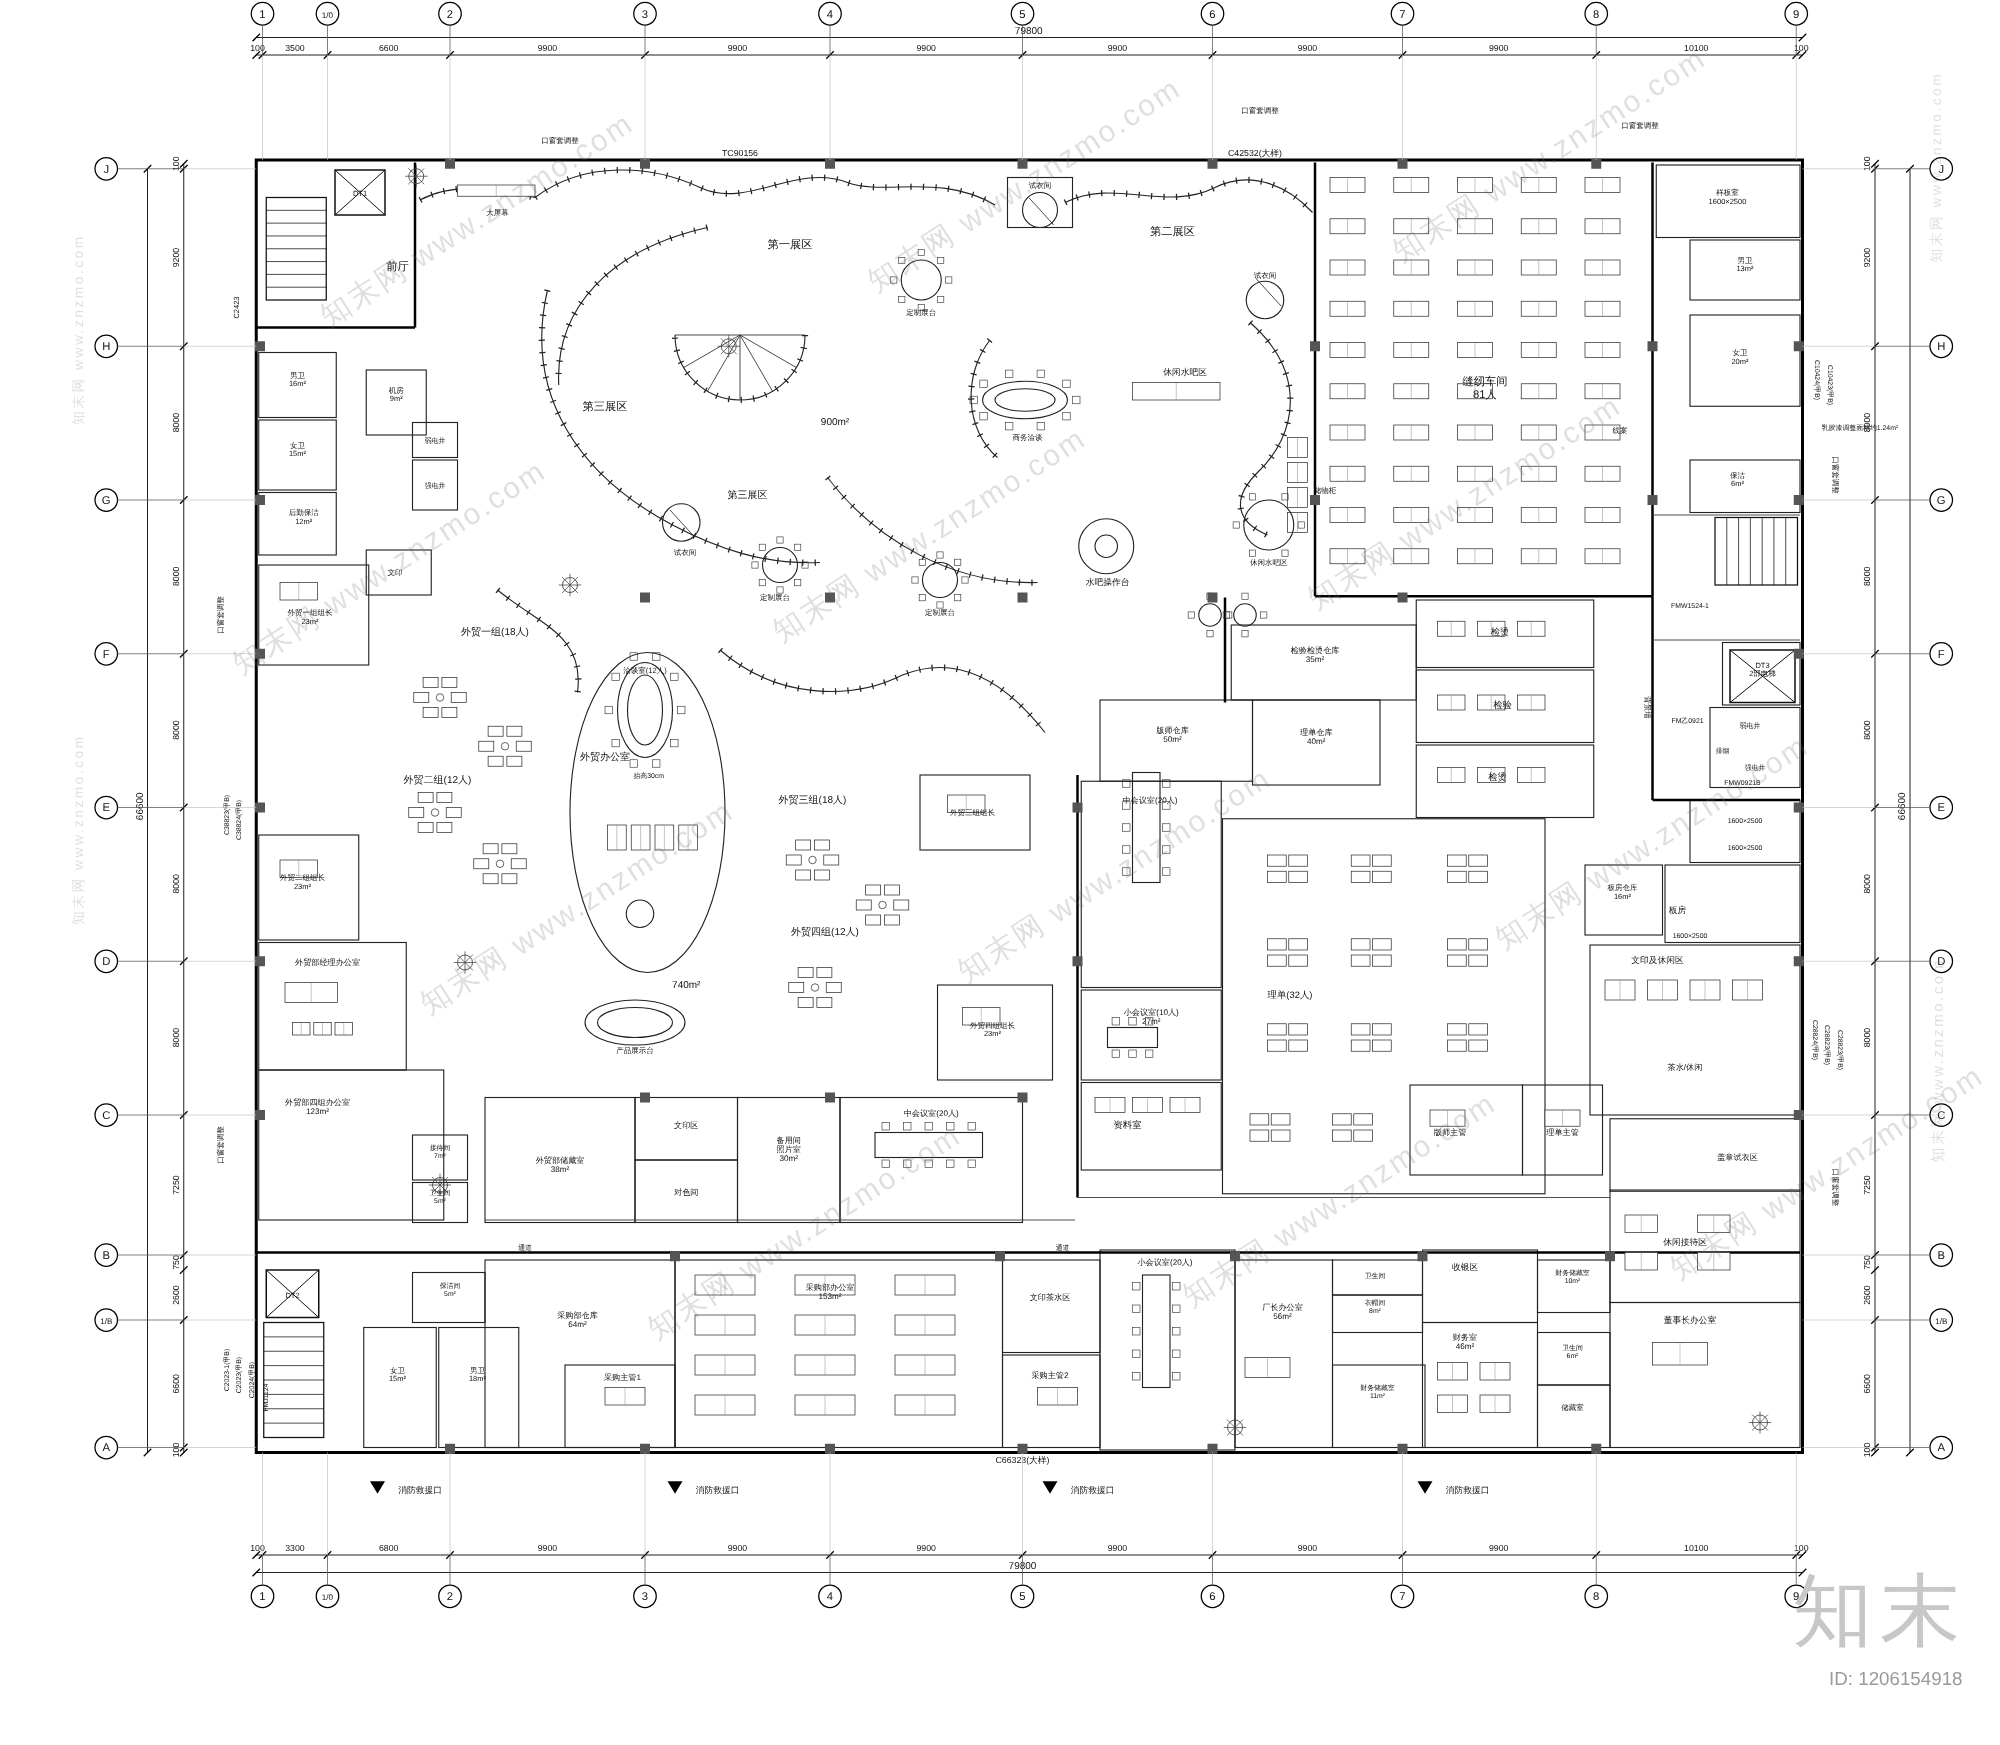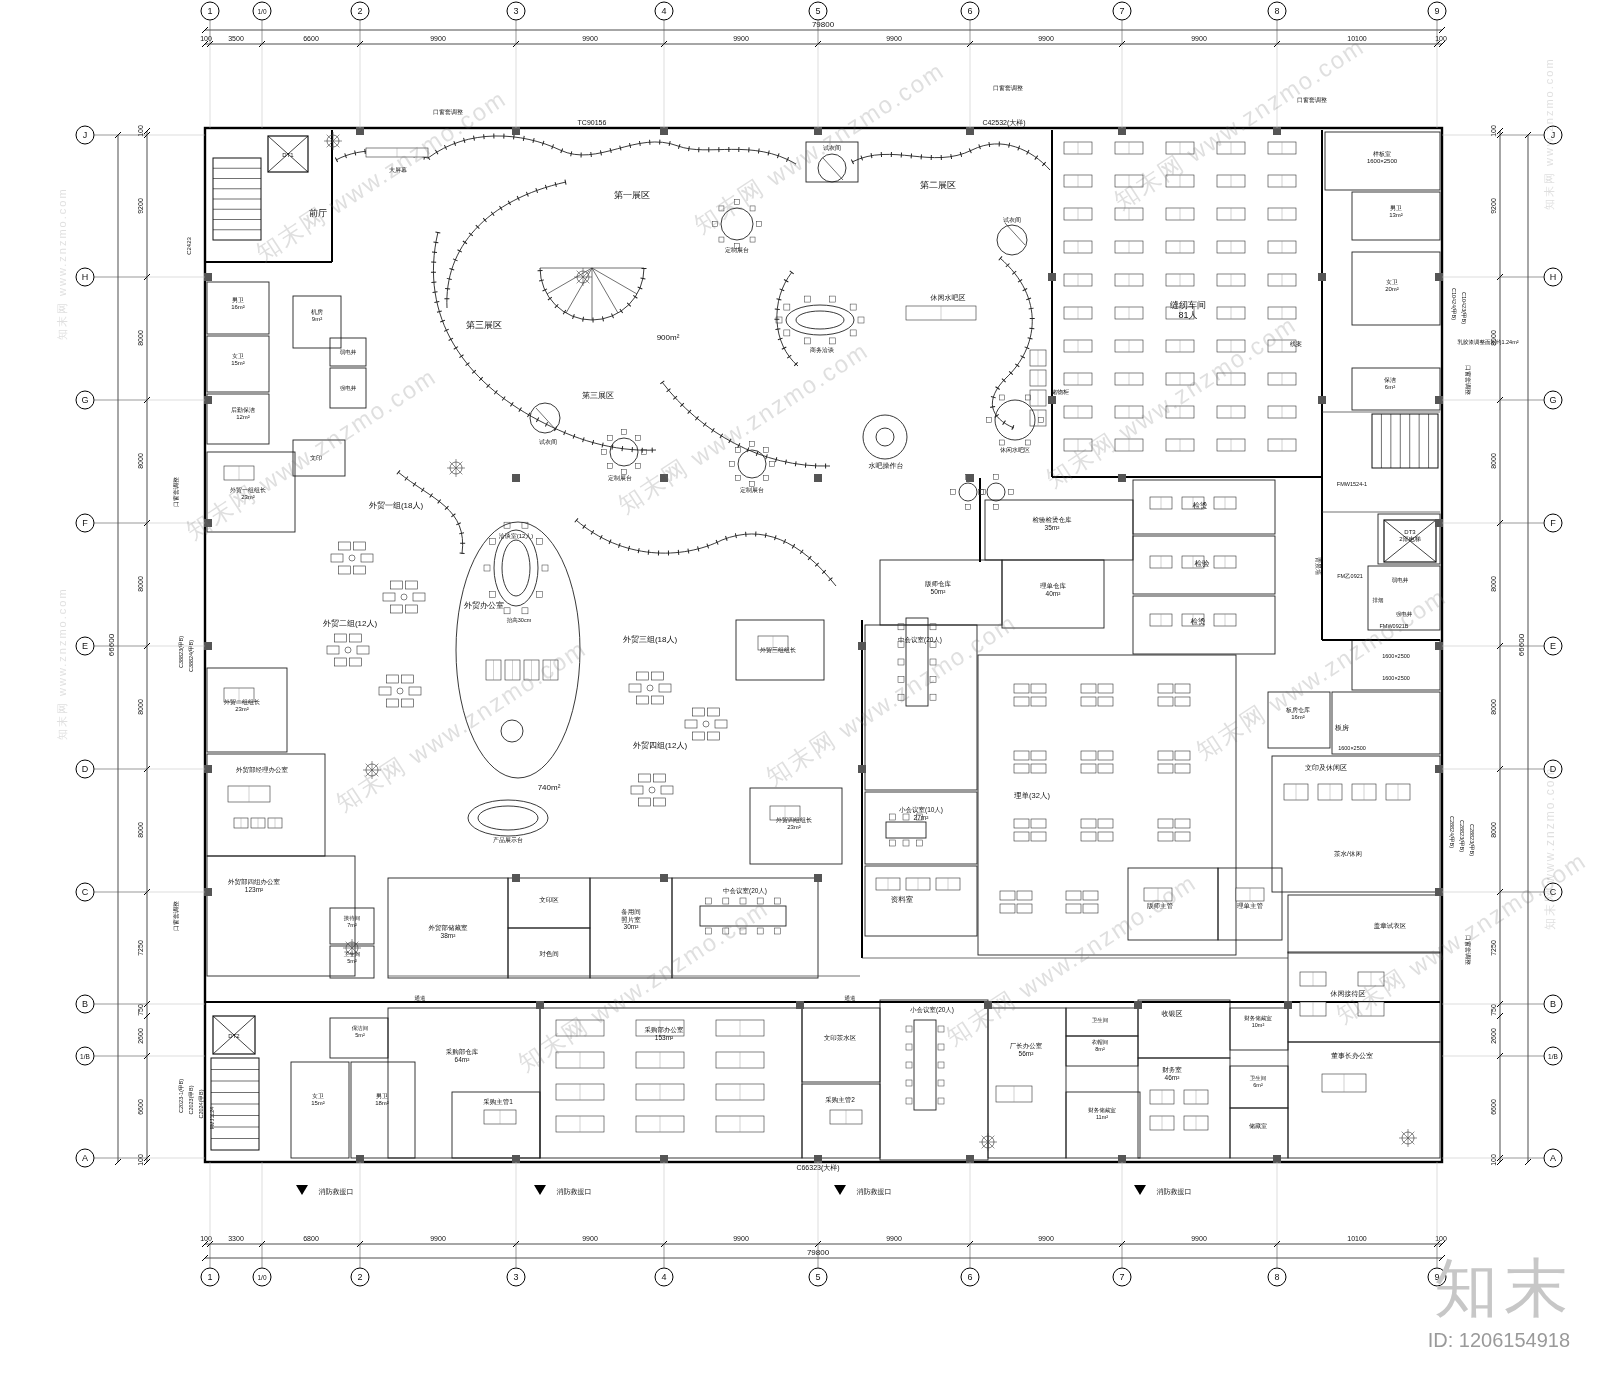--- a/index.html
+++ b/index.html
@@ -4,21 +4,21 @@
 <style>
   html,body{margin:0;padding:0;background:#fff;}
   .canvas{position:relative;width:1600px;height:1396px;background:#ffffff;overflow:hidden;
           font-family:"Liberation Sans","DejaVu Sans",sans-serif;}
   svg{position:absolute;left:0;top:0;}
   svg text{font-family:"Liberation Sans","DejaVu Sans",sans-serif;fill:#111;}
   .wm{position:absolute;color:rgba(110,110,110,0.22);white-space:nowrap;transform-origin:left top;
       pointer-events:none;letter-spacing:2px;}
   .logo{position:absolute;right:26px;bottom:76px;font-size:64px;font-weight:400;color:#c7c7c7;
         letter-spacing:6px;line-height:1;}
-  .site-id{position:absolute;right:30px;bottom:44px;font-size:20px;color:#9a9a9a;}
+  .site-id{position:absolute;right:30px;bottom:44px;font-size:15px;color:#9a9a9a;}
 </style>
 </head>
 <body>
 
 <div class="canvas">
   <svg width="1600" height="1396" viewBox="0 0 1600 1396">
       <rect x="205" y="128" width="1237" height="1034" fill="none" stroke="#000" stroke-width="2.4"></rect>
       <rect x="207" y="282" width="62" height="52" fill="none" stroke="#222" stroke-width="0.9"></rect>
       <rect x="207" y="336" width="62" height="56" fill="none" stroke="#222" stroke-width="0.9"></rect>
       <rect x="207" y="394" width="62" height="50" fill="none" stroke="#222" stroke-width="0.9"></rect>

